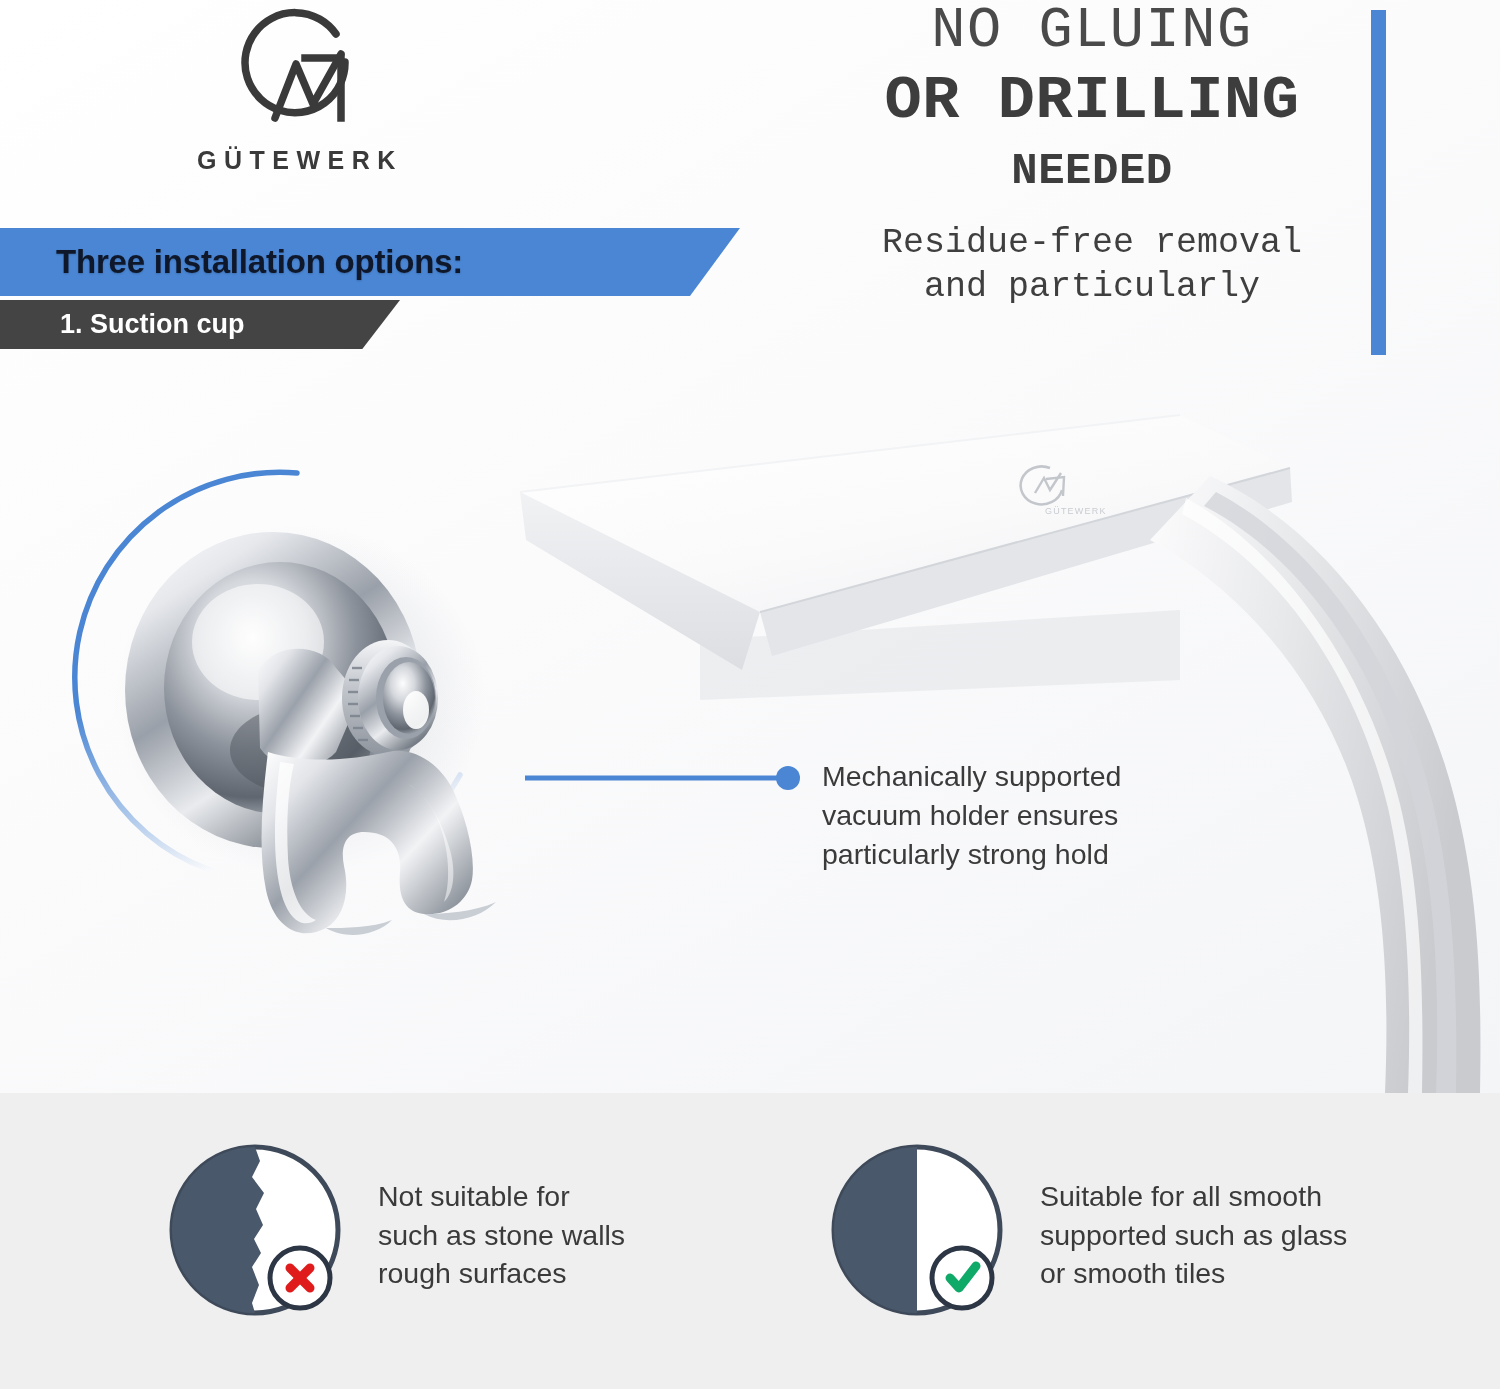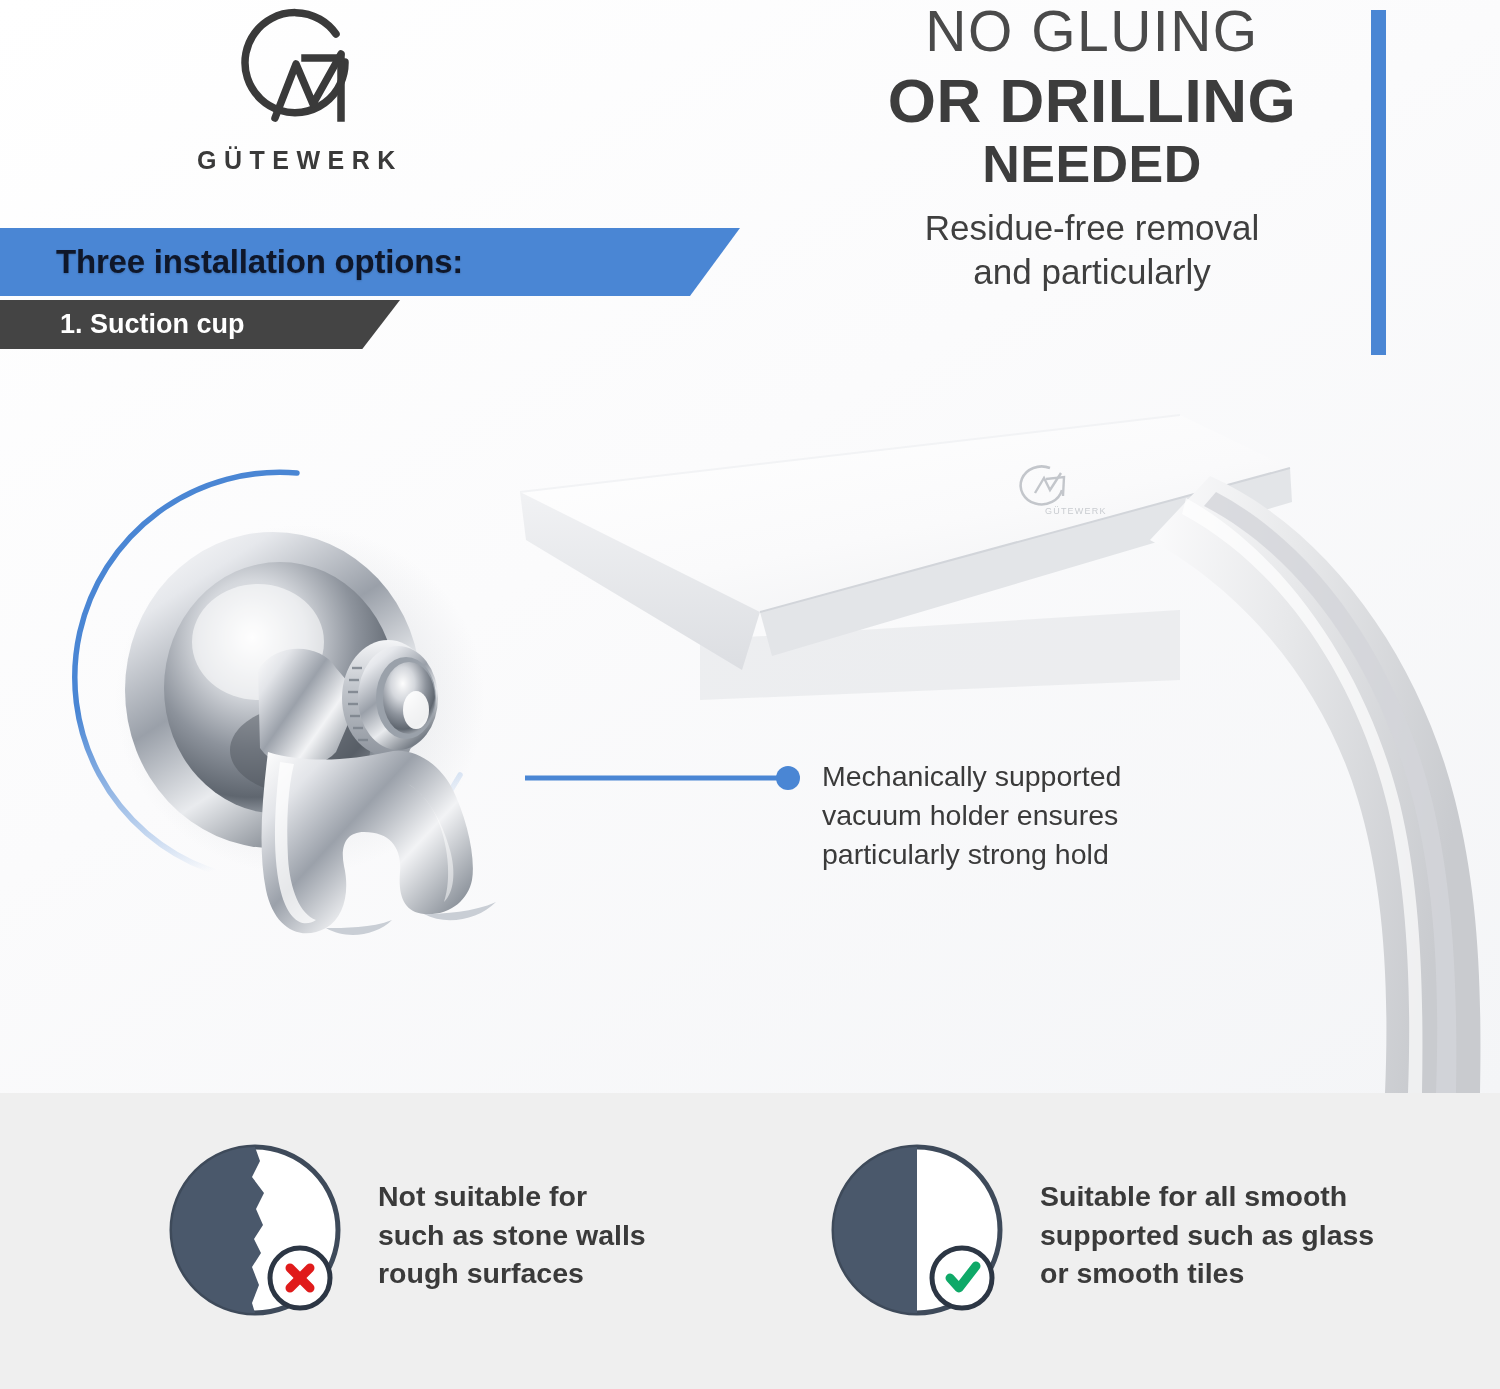--- a/index.html
+++ b/index.html
@@ -42,37 +42,37 @@
     clip-path:polygon(0 0, 400px 0, 350px 65px, 0 65px);
     display:flex; align-items:center;
   }
   #banner-dark span{
     margin-left:60px; color:#ffffff; font-size:27px; font-weight:bold;
   }
 
   
   #headline{
     position:absolute; right:128px; top:0px; width:560px;
-    text-align:center; color:#3d3d3d;
+    text-align:center; color:#3d3d3d;font-family:Liberation Mono, monospace;
   }
   #headline .line1{
     font-size:57px; font-weight:300; letter-spacing:1.5px; line-height:1.12;
     color:#4a4a4a;
   }
   #headline .line2{
     font-size:62px; font-weight:bold; letter-spacing:.5px; line-height:1.12;
     color:#3d3d3d; margin-top:2px;
   }
   #headline .line3{
-    font-size:52px; font-weight:bold; letter-spacing:.5px; line-height:1.12;
-    color:#3d3d3d; margin-top:0;
+    font-size:44px; font-weight:bold; letter-spacing:.5px; line-height:1.12;
+    color:#3d3d3d; margin-top:12px;
   }
   #headline .sub{
     font-size:35px; font-weight:400; line-height:1.28; color:#3f3f3f;
-    margin-top:12px; letter-spacing:0px;
+    margin-top:24px; letter-spacing:0px;
   }
   #header-accent-bar{
     position:absolute; left:1371px; top:10px; width:15px; height:345px;
     background:#4a86d4;
   }
 
   
   #stage{ position:absolute; left:0; top:380px; width:1500px; height:713px; }
   #stage svg{ position:absolute; left:0; top:0; }
 
@@ -87,21 +87,21 @@
     position:absolute; left:0; top:1093px; width:1500px; height:296px;
     background:#efefef;
   }
   .surface-row{
     position:absolute; display:flex; align-items:center;
   }
   #surface-rough{ left:160px; top:1135px; }
   #surface-smooth{ left:822px; top:1135px; }
   .surface-icon{ width:200px; height:200px; flex:0 0 200px; }
   .surface-text{
-    margin-left:18px; font-size:28.5px; line-height:1.36; color:#3a3a3a; font-weight:700;
+    margin-left:18px; font-size:28.5px; line-height:1.36; color:#3a3a3a; font-weight:400;
   }
 </style>
 </head>
 <body>
 
 <div id="top-section">
 
   <div id="logo-block">
     <svg id="logo-mark" viewBox="0 0 135 130">
       <path d="M103 26 A50 50 0 1 0 112 54" fill="none" stroke="#3a3a3a" stroke-width="7.5" stroke-linecap="round"></path>

